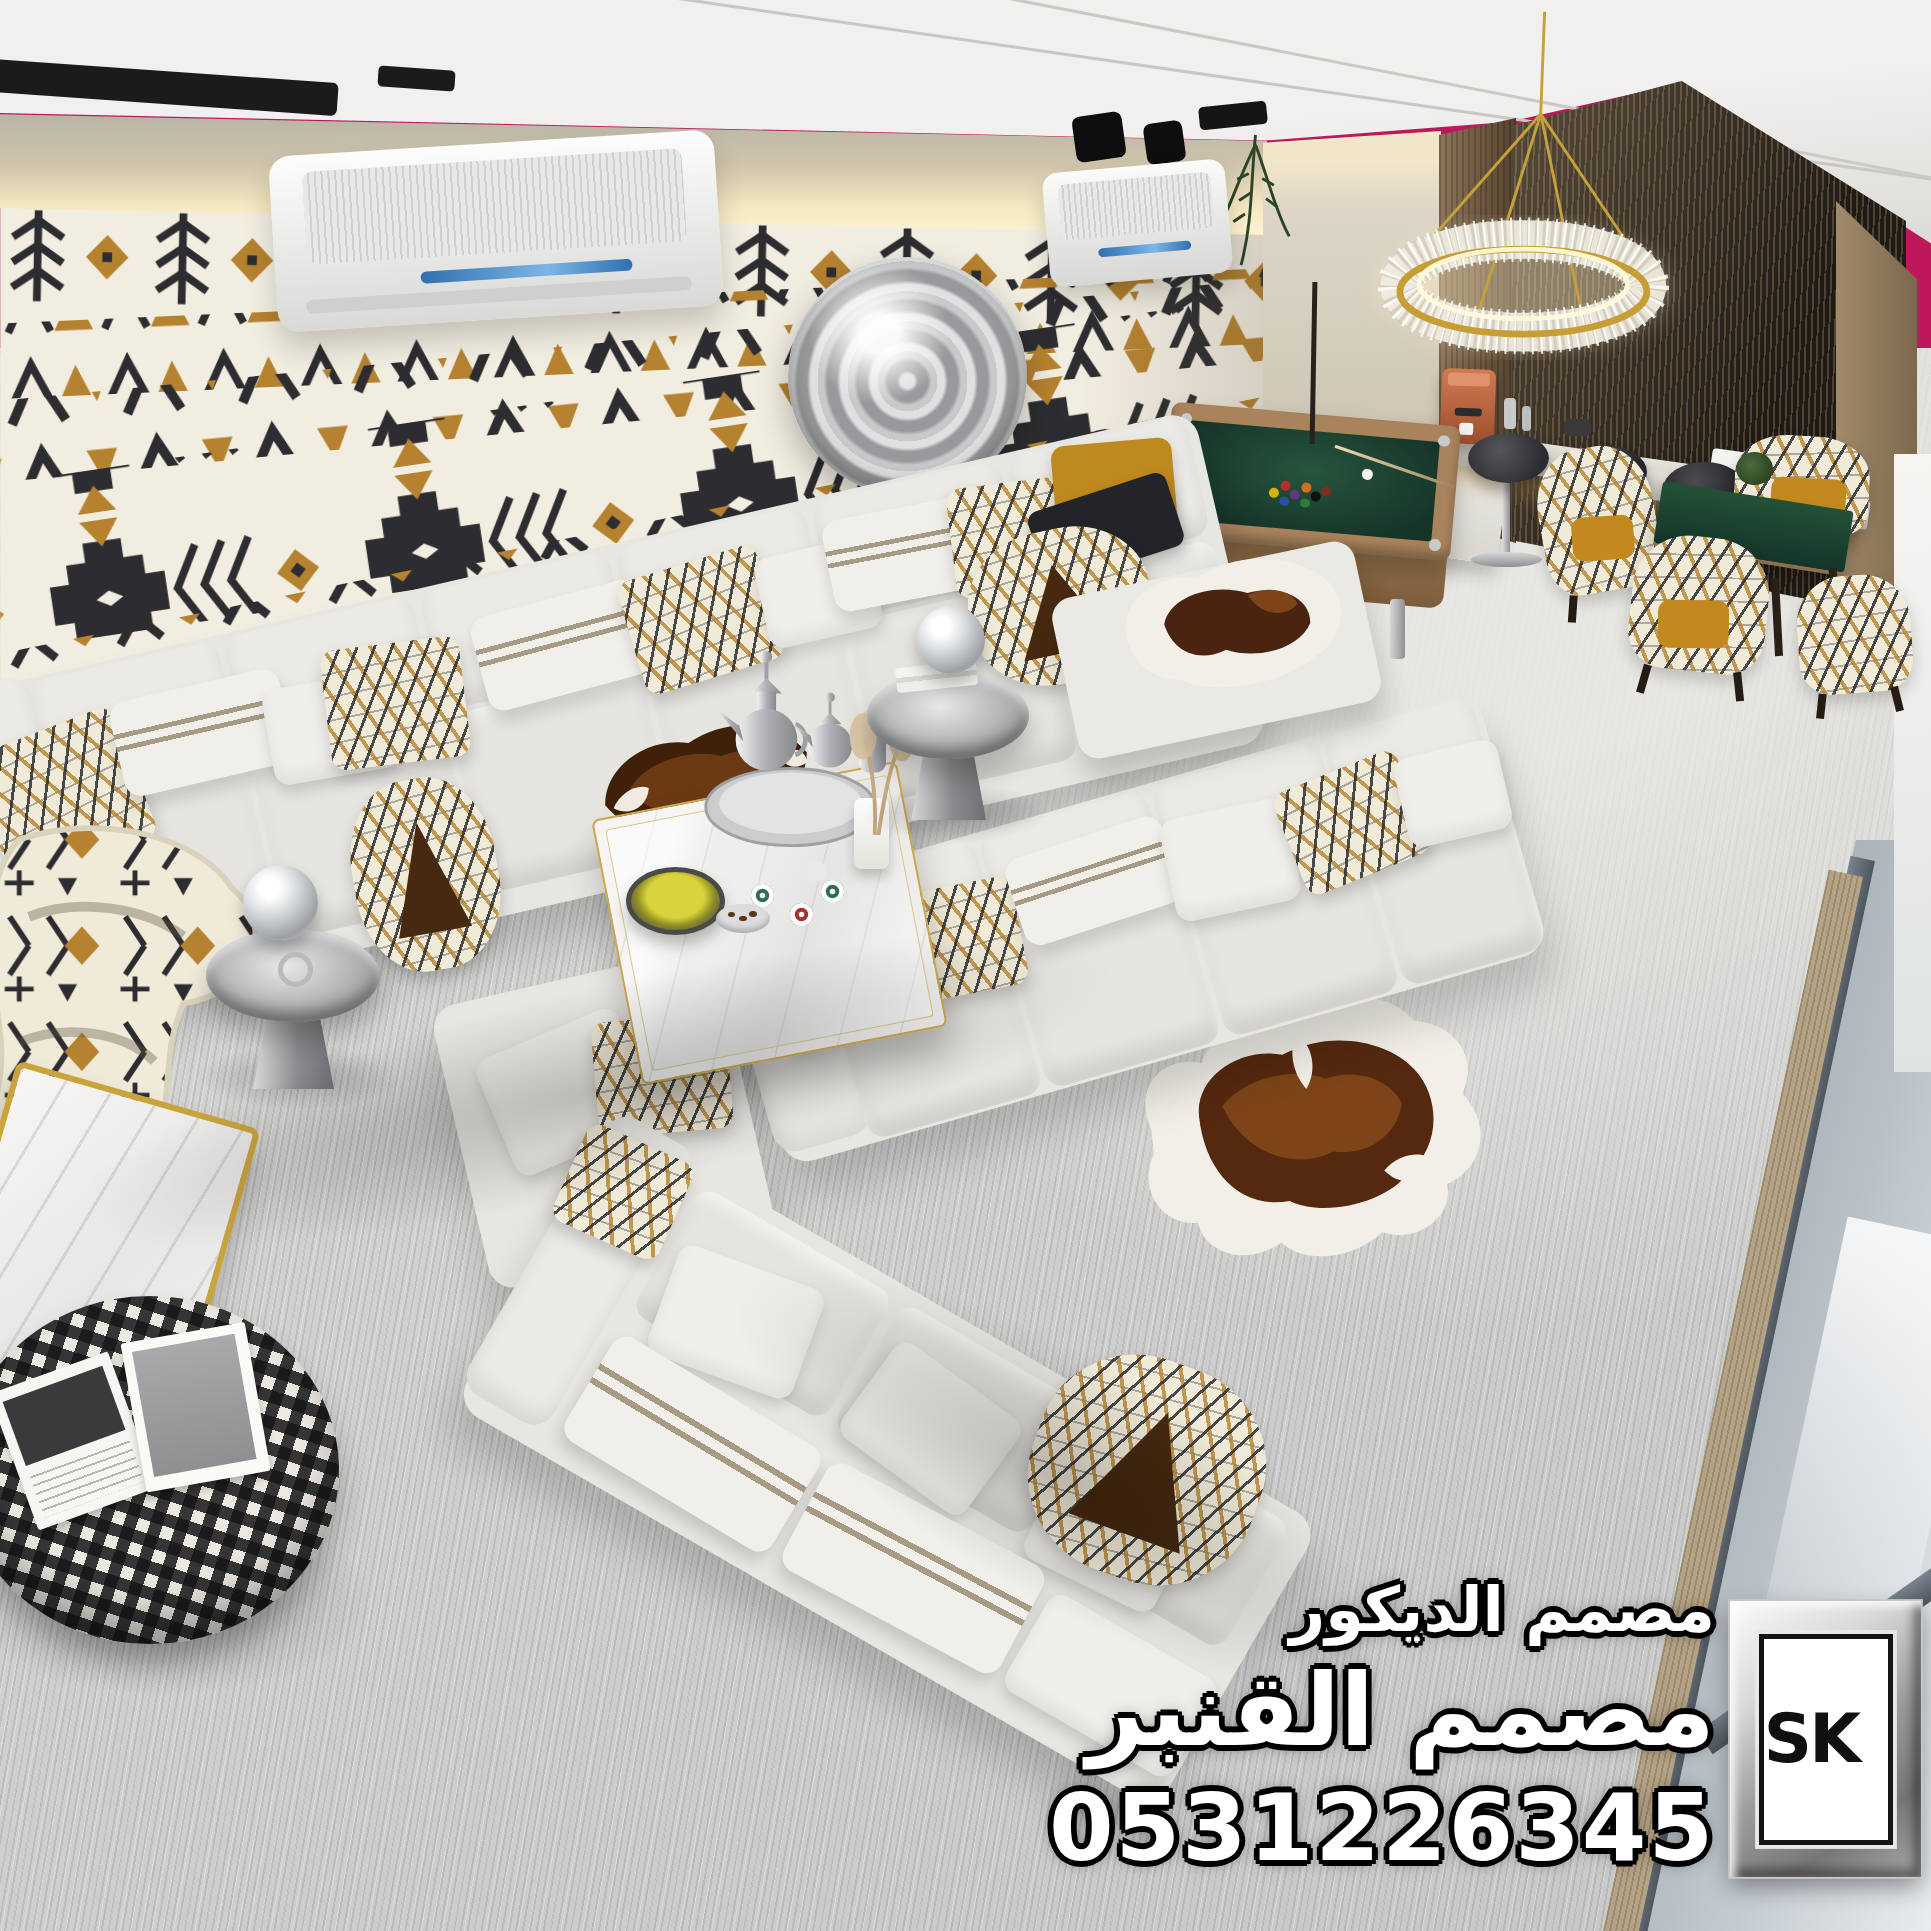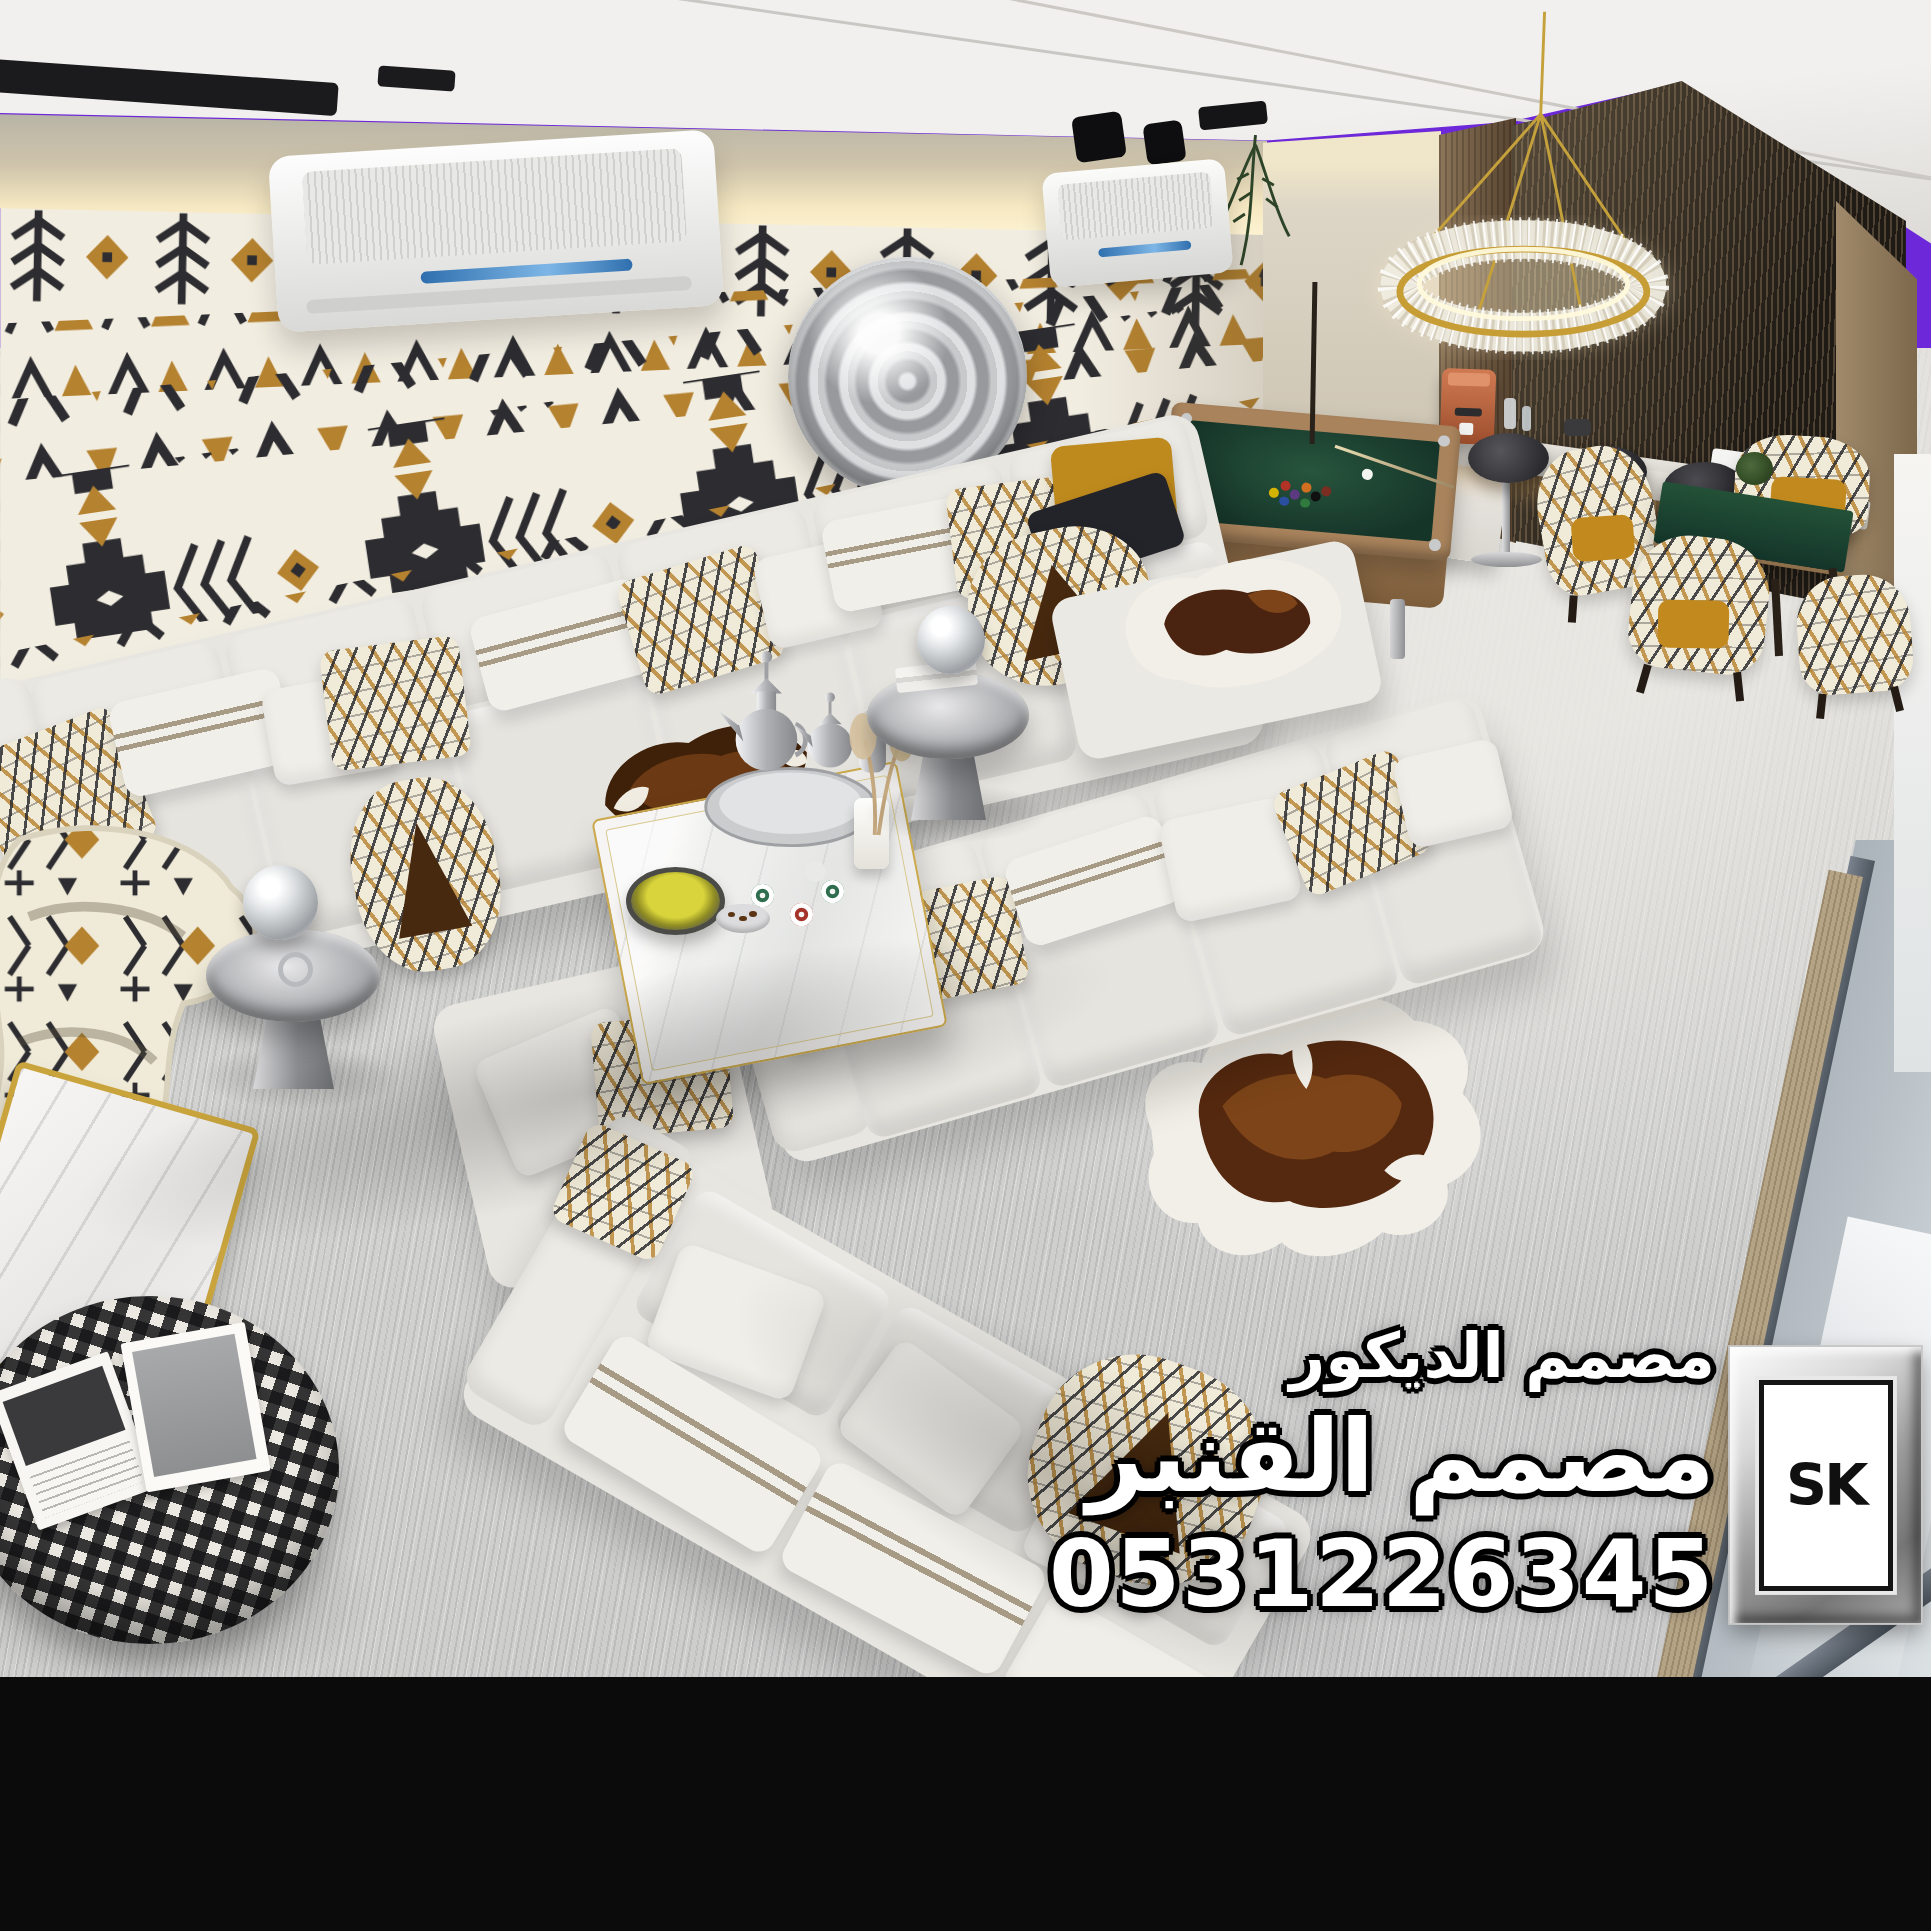--- a/index.html
+++ b/index.html
@@ -1,38 +1,38 @@
 <!DOCTYPE html>
 <html><head>
 <meta charset="utf-8">
 <style>
   body{margin:0;background:#0b0b0c;font-family:"DejaVu Sans",sans-serif}
-  #stage{position:relative;width:1931px;height:1677px;overflow:hidden;background:#6d28d9}
+  #stage{position:relative;width:1931px;height:1931px;overflow:hidden;background:#be185d}
   .a{position:absolute}
   
   .fab{background-color:#f0ead8;background-image:
     repeating-linear-gradient(118deg, rgba(45,45,49,.85) 0 2.9px, rgba(0,0,0,0) 2.9px 16.4px),
     repeating-linear-gradient(62deg, rgba(181,130,47,.8) 0 3.9px, rgba(0,0,0,0) 3.9px 20px),
     repeating-linear-gradient(175deg, rgba(45,45,49,.35) 0 1.9px, rgba(0,0,0,0) 1.9px 23px);
     border-radius:15.4px;box-shadow:0 7.7px 15.4px rgba(0,0,0,.18)}
   .bolster{background-color:#f1efe9;background-image:linear-gradient(180deg, rgba(0,0,0,0) 0 32%, #a89b85 32% 37%, rgba(0,0,0,0) 37% 45%, #a89b85 45% 50%, rgba(0,0,0,0) 50%);border-radius:17.4px;box-shadow:0 9.7px 15.4px rgba(0,0,0,.15)}
   .pil{background:#f0eee9;border-radius:15.4px;box-shadow:0 7.7px 13.5px rgba(0,0,0,.14), inset 0 -9.7px 13.5px rgba(0,0,0,.06)}
   .cush{background:#eceae5;border-radius:19.3px;box-shadow:inset 0 -13.5px 17.4px rgba(0,0,0,.08)}
   .seat{background:#e6e4df;border-radius:17.4px;box-shadow:inset 0 9.7px 13.5px rgba(255,255,255,.5), inset 0 -15.4px 17.4px rgba(0,0,0,.09)}
   .sofa{background:#e8e6e1;border-radius:27px;box-shadow:0 33px 42px rgba(0,0,0,.16)}
   .shadow{border-radius:50%;background:radial-gradient(ellipse at 50% 50%, rgba(0,0,0,.22), rgba(0,0,0,0) 68%)}
   .saddle-hole{position:absolute;left:18%;top:12%;width:64%;height:76%;background:#46290f;clip-path:polygon(50% 14%,10% 90%,90% 90%)}
   .wm{position:absolute;right:216px;color:#fff;font-weight:900;text-align:right;direction:rtl;line-height:1;
       text-shadow:3.9px 3.9px 0 #000,-3.9px 3.9px 0 #000,3.9px -3.9px 0 #000,-3.9px -3.9px 0 #000,0 5.8px 0 #000,0 -5.8px 0 #000,5.8px 0 0 #000,-5.8px 0 0 #000,0 0 17.4px rgba(0,0,0,.55)}
   .sk-outer{position:absolute;right:9.7px;bottom:54px;width:191px;height:276px;
       background:linear-gradient(145deg,#fbfbfb 0%,#d9d9d9 28%,#9b9b9b 55%,#777 78%,#ababab 100%);
       box-shadow:inset 4.8px 4.8px 9.7px rgba(255,255,255,.95), inset -6.8px -6.8px 11.6px rgba(0,0,0,.5), 0 0 0 1.9px #c7c7c7, 0 9.7px 23px rgba(0,0,0,.4);
       display:flex;align-items:center;justify-content:center}
-  .sk-inner{width:124px;height:201px;background:#fff;border:5.8px solid #141414;display:flex;align-items:center;justify-content:center;
-      font-size:57px;font-weight:900;color:#101010;letter-spacing:-2.9px;box-shadow:0 0 0 3.9px #e8e8e8}
+  .sk-inner{width:124px;height:201px;background:#fff;border:5.8px solid #141414;display:flex;align-items:center;
+      font-size:67px;font-weight:900;color:#101010;letter-spacing:-2.9px;box-shadow:0 0 0 3.9px #e8e8e8}
 </style>
 </head>
 <body>
 
 <div id="stage">
 
   <div class="a" style="left:0;top:348px;width:1931px;height:1583px;
        background-image:radial-gradient(ellipse at 78% 6%, rgba(235,233,228,.9) 0 14%, rgba(0,0,0,0) 42%),
        repeating-linear-gradient(100deg, rgba(90,90,95,.16) 0 1.9px, rgba(0,0,0,0) 1.9px 6.8px),
        repeating-linear-gradient(100deg, rgba(255,255,255,.28) 0 1px, rgba(0,0,0,0) 1px 10.6px),

